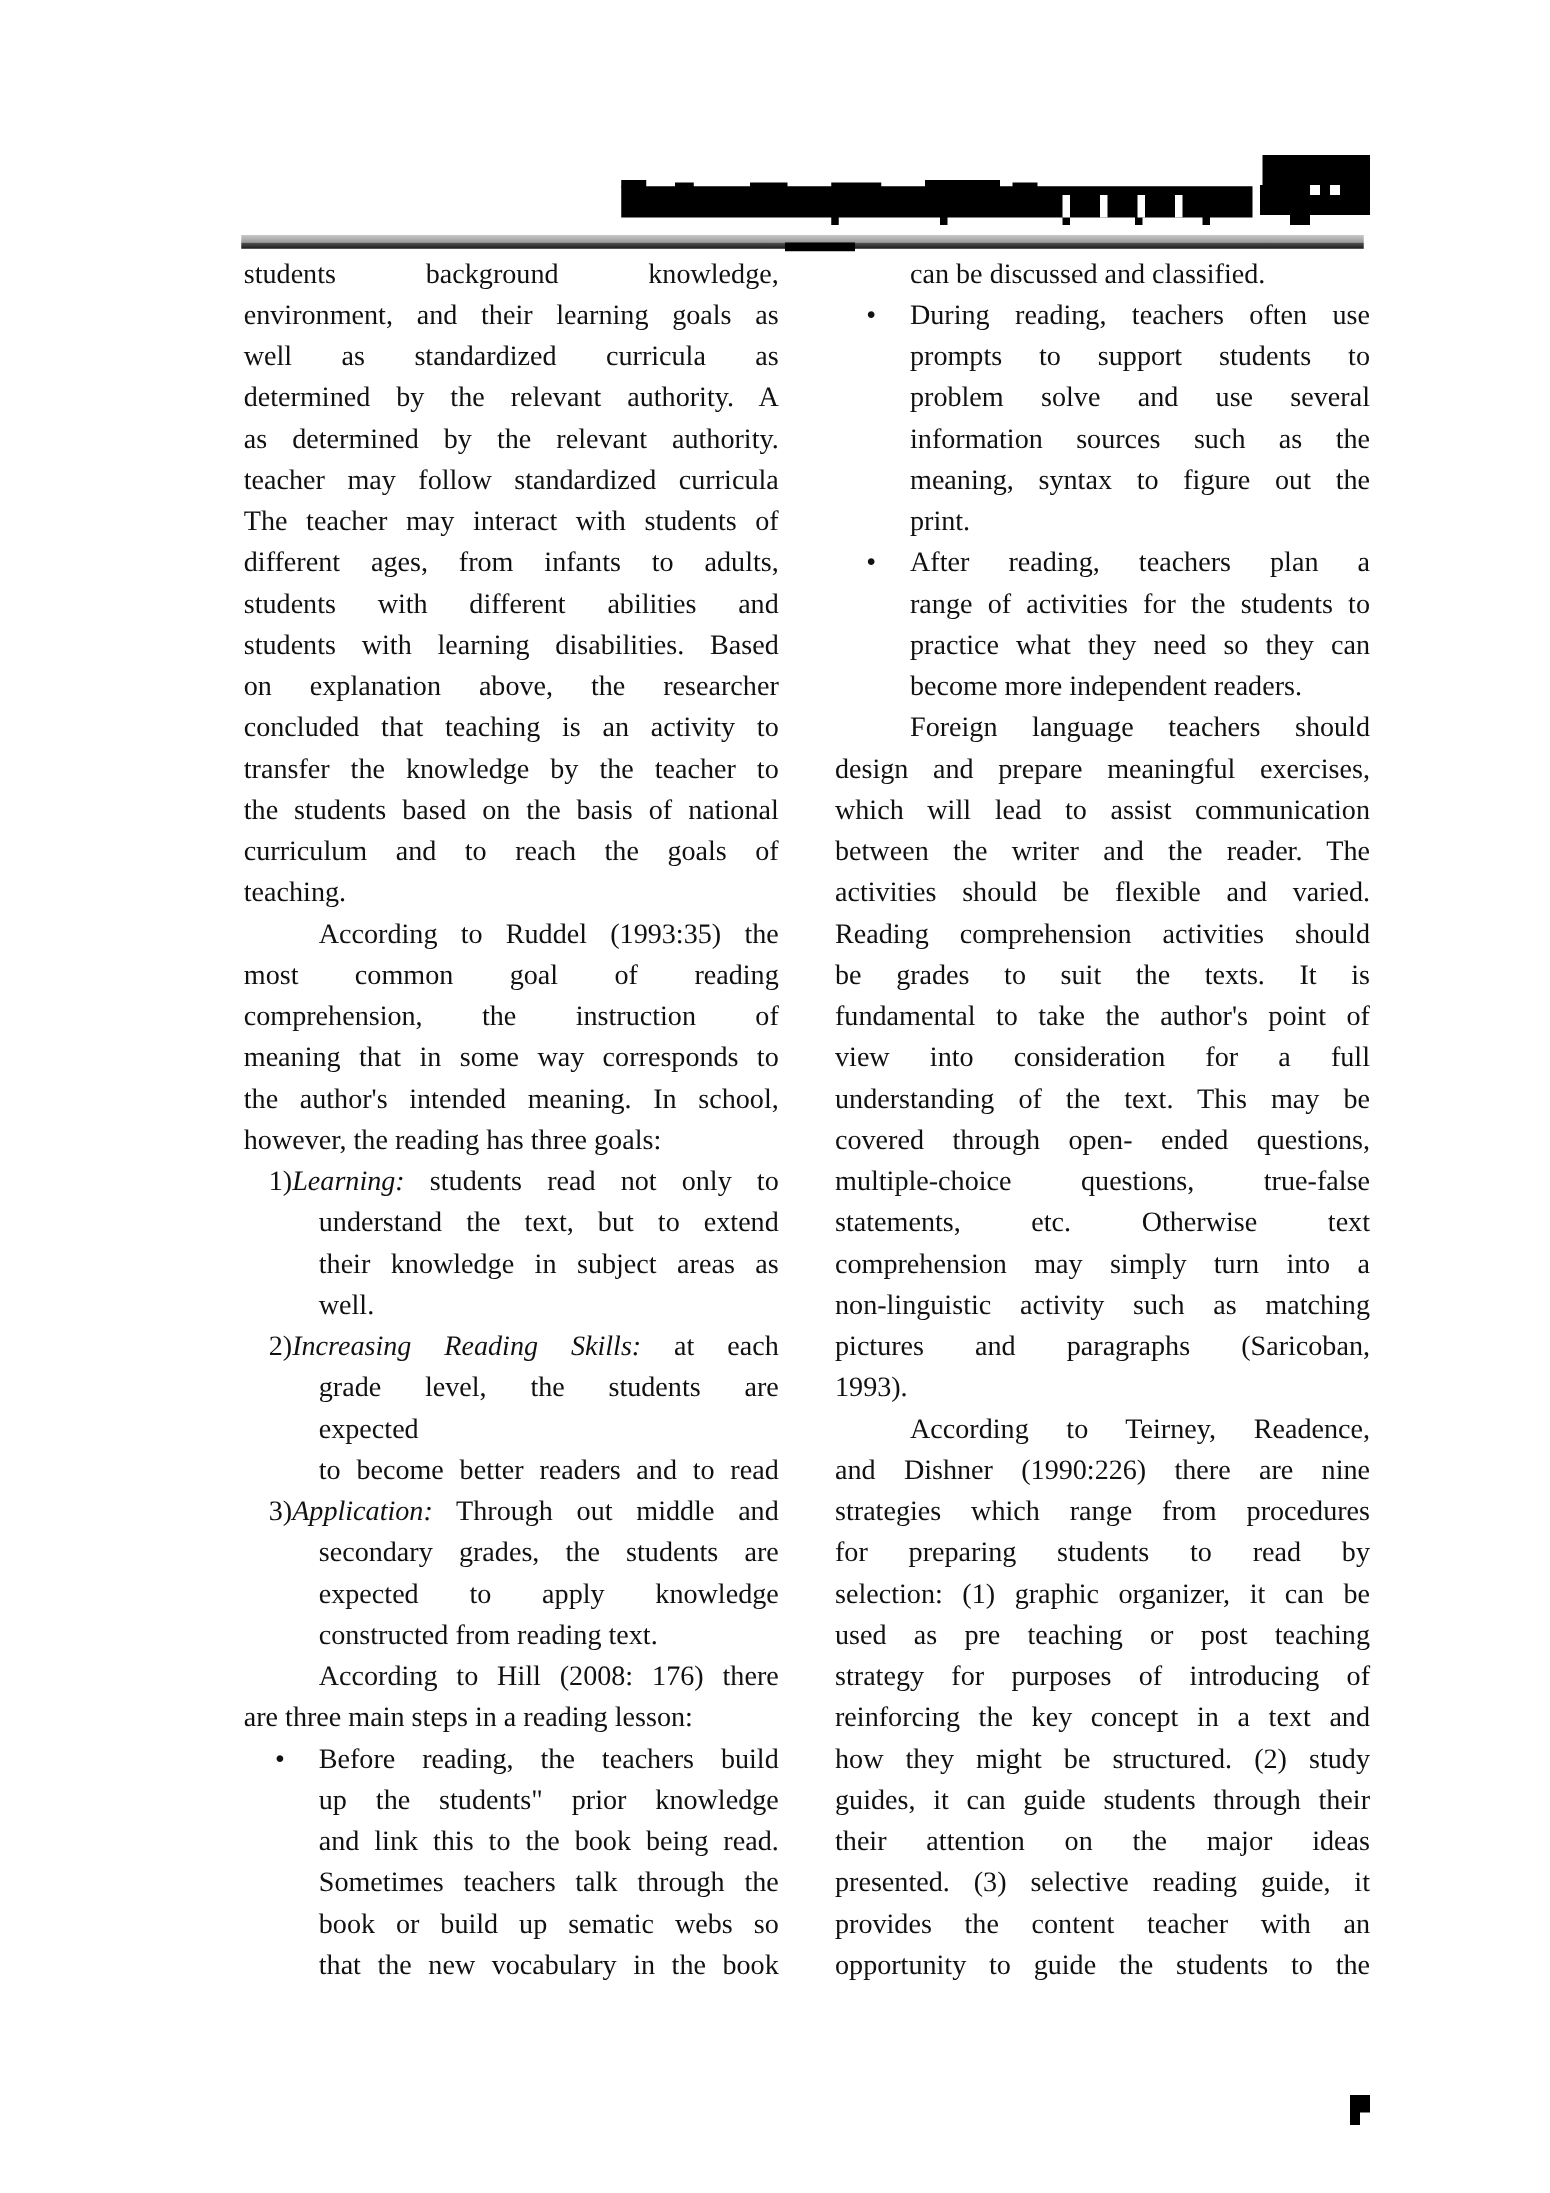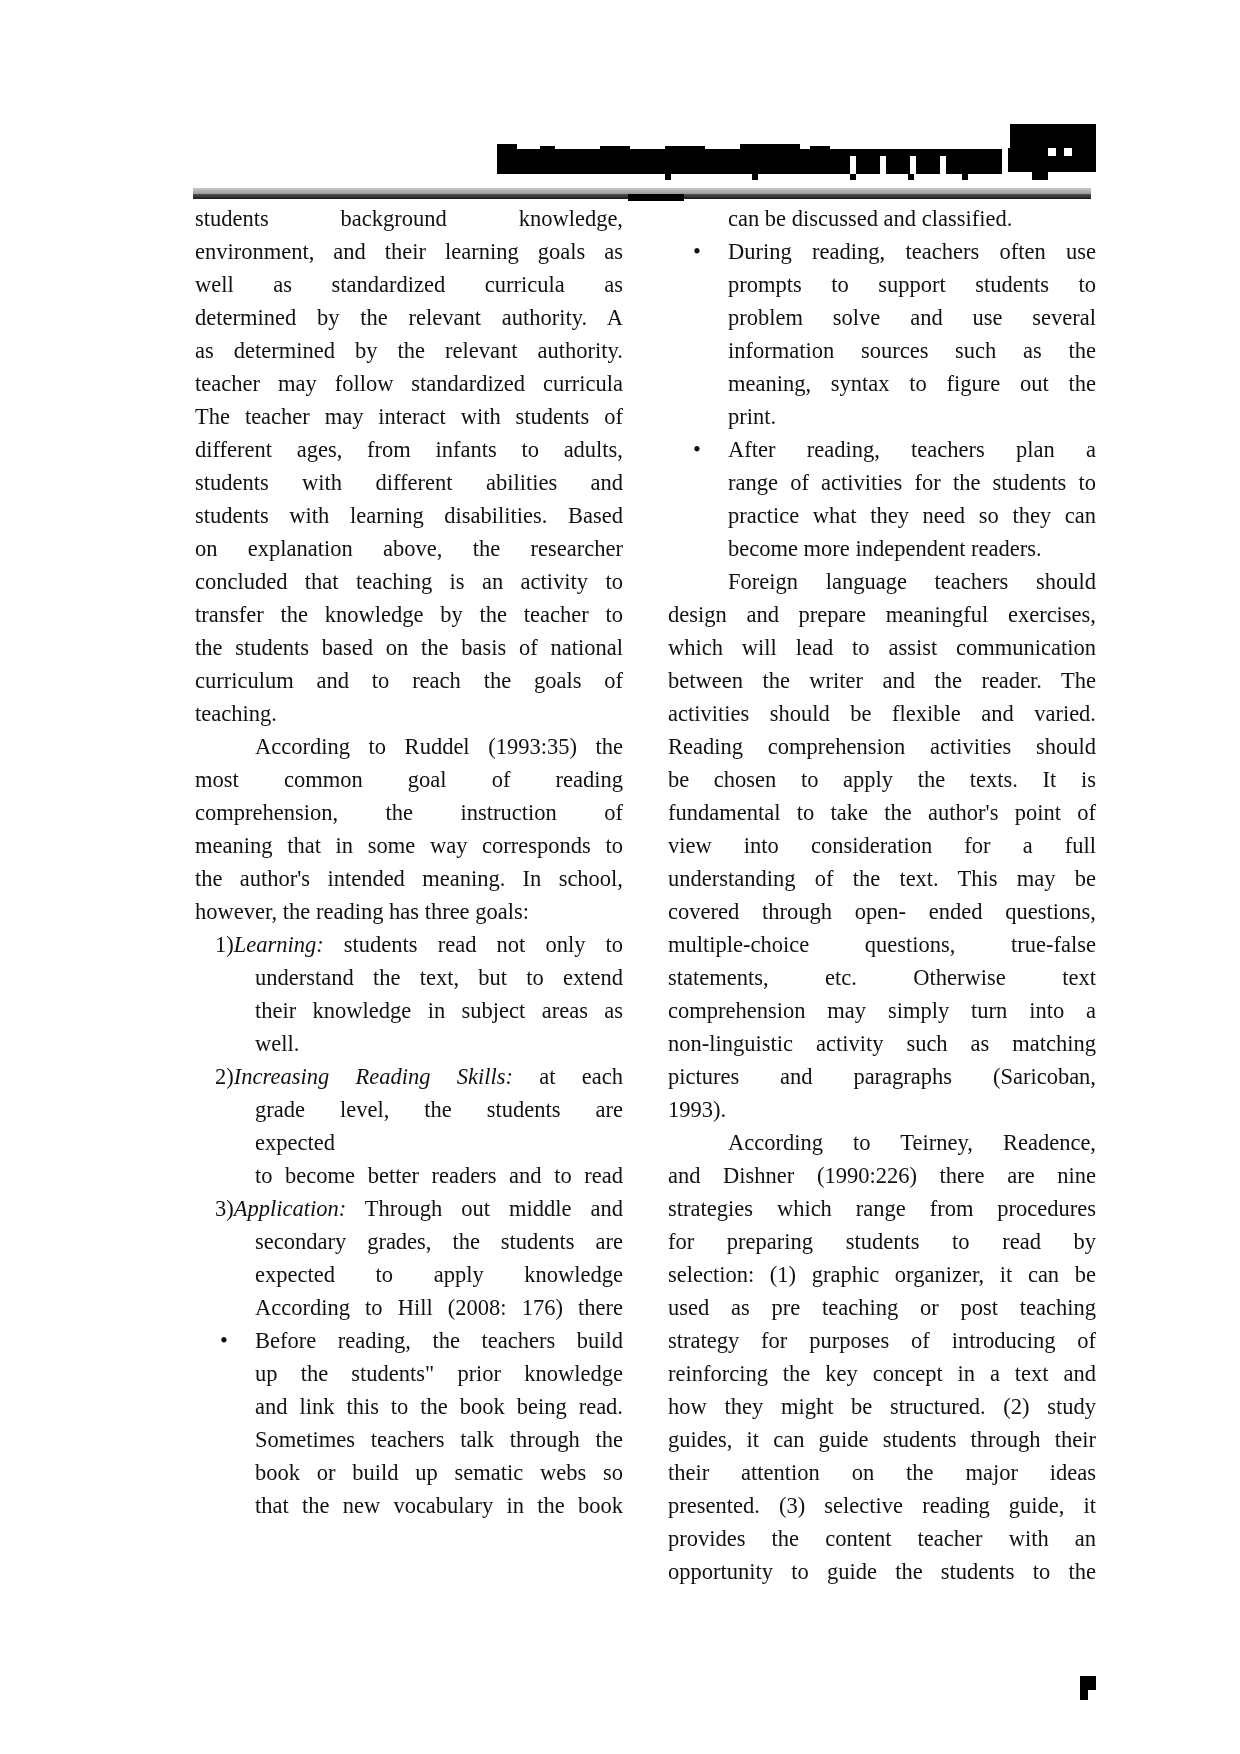--- a/index.html
+++ b/index.html
@@ -105,24 +105,26 @@
       <span class="ln" style="padding-left:20px;"><span>2)</span><em>Increasing Reading Skills:</em><span> at each</span></span>
       <span class="ln sub">grade level, the students are</span>
       <span class="ln sub last">expected</span>
       <span class="ln sub">to become better readers and to read</span>
     </div>
 
     <div class="item lines">
       <span class="ln" style="padding-left:20px;"><span>3)</span><em>Application:</em><span> Through out middle and</span></span>
       <span class="ln sub">secondary grades, the students are</span>
       <span class="ln sub">expected to apply knowledge</span>
+      <span class="ln sub last">constructed from reading text.</span>
     </div>
 
     <div class="lines">
       <span class="ln" style="padding-left:60px;">According to Hill (2008: 176) there</span>
+      <span class="ln last">are three main steps in a reading lesson:</span>
     </div>
 
     <div class="item lines">
       <span class="bul" style="position:absolute;left:25px;top:0;">•</span>
       <span class="ln sub"><b>Before reading,</b><span> the teachers build</span></span>
       <span class="ln sub">up the students" prior knowledge</span>
       <span class="ln sub">and link this to the book being read.</span>
       <span class="ln sub">Sometimes teachers talk through the</span>
       <span class="ln sub">book or build up sematic webs so</span>
       <span class="ln sub">that the new vocabulary in the book</span>
@@ -152,21 +154,21 @@
       <span class="ln sub last">become more independent readers.</span>
     </div>
 
     <div class="lines">
       <span class="ln" style="padding-left:60px;">Foreign language teachers should</span>
       <span class="ln">design and prepare meaningful exercises,</span>
       <span class="ln">which will lead to assist communication</span>
       <span class="ln">between the writer and the reader. The</span>
       <span class="ln">activities should be flexible and varied.</span>
       <span class="ln">Reading comprehension activities should</span>
-      <span class="ln">be chosen to apply the texts. It is</span>
+      <span class="ln">be grades to suit the texts. It is</span>
       <span class="ln">fundamental to take the author's point of</span>
       <span class="ln">view into consideration for a full</span>
       <span class="ln">understanding of the text. This may be</span>
       <span class="ln">covered through open- ended questions,</span>
       <span class="ln">multiple-choice questions, true-false</span>
       <span class="ln">statements, etc. Otherwise text</span>
       <span class="ln">comprehension may simply turn into a</span>
       <span class="ln">non-linguistic activity such as matching</span>
       <span class="ln">pictures and paragraphs (Saricoban,</span>
       <span class="ln last">1993).</span>

